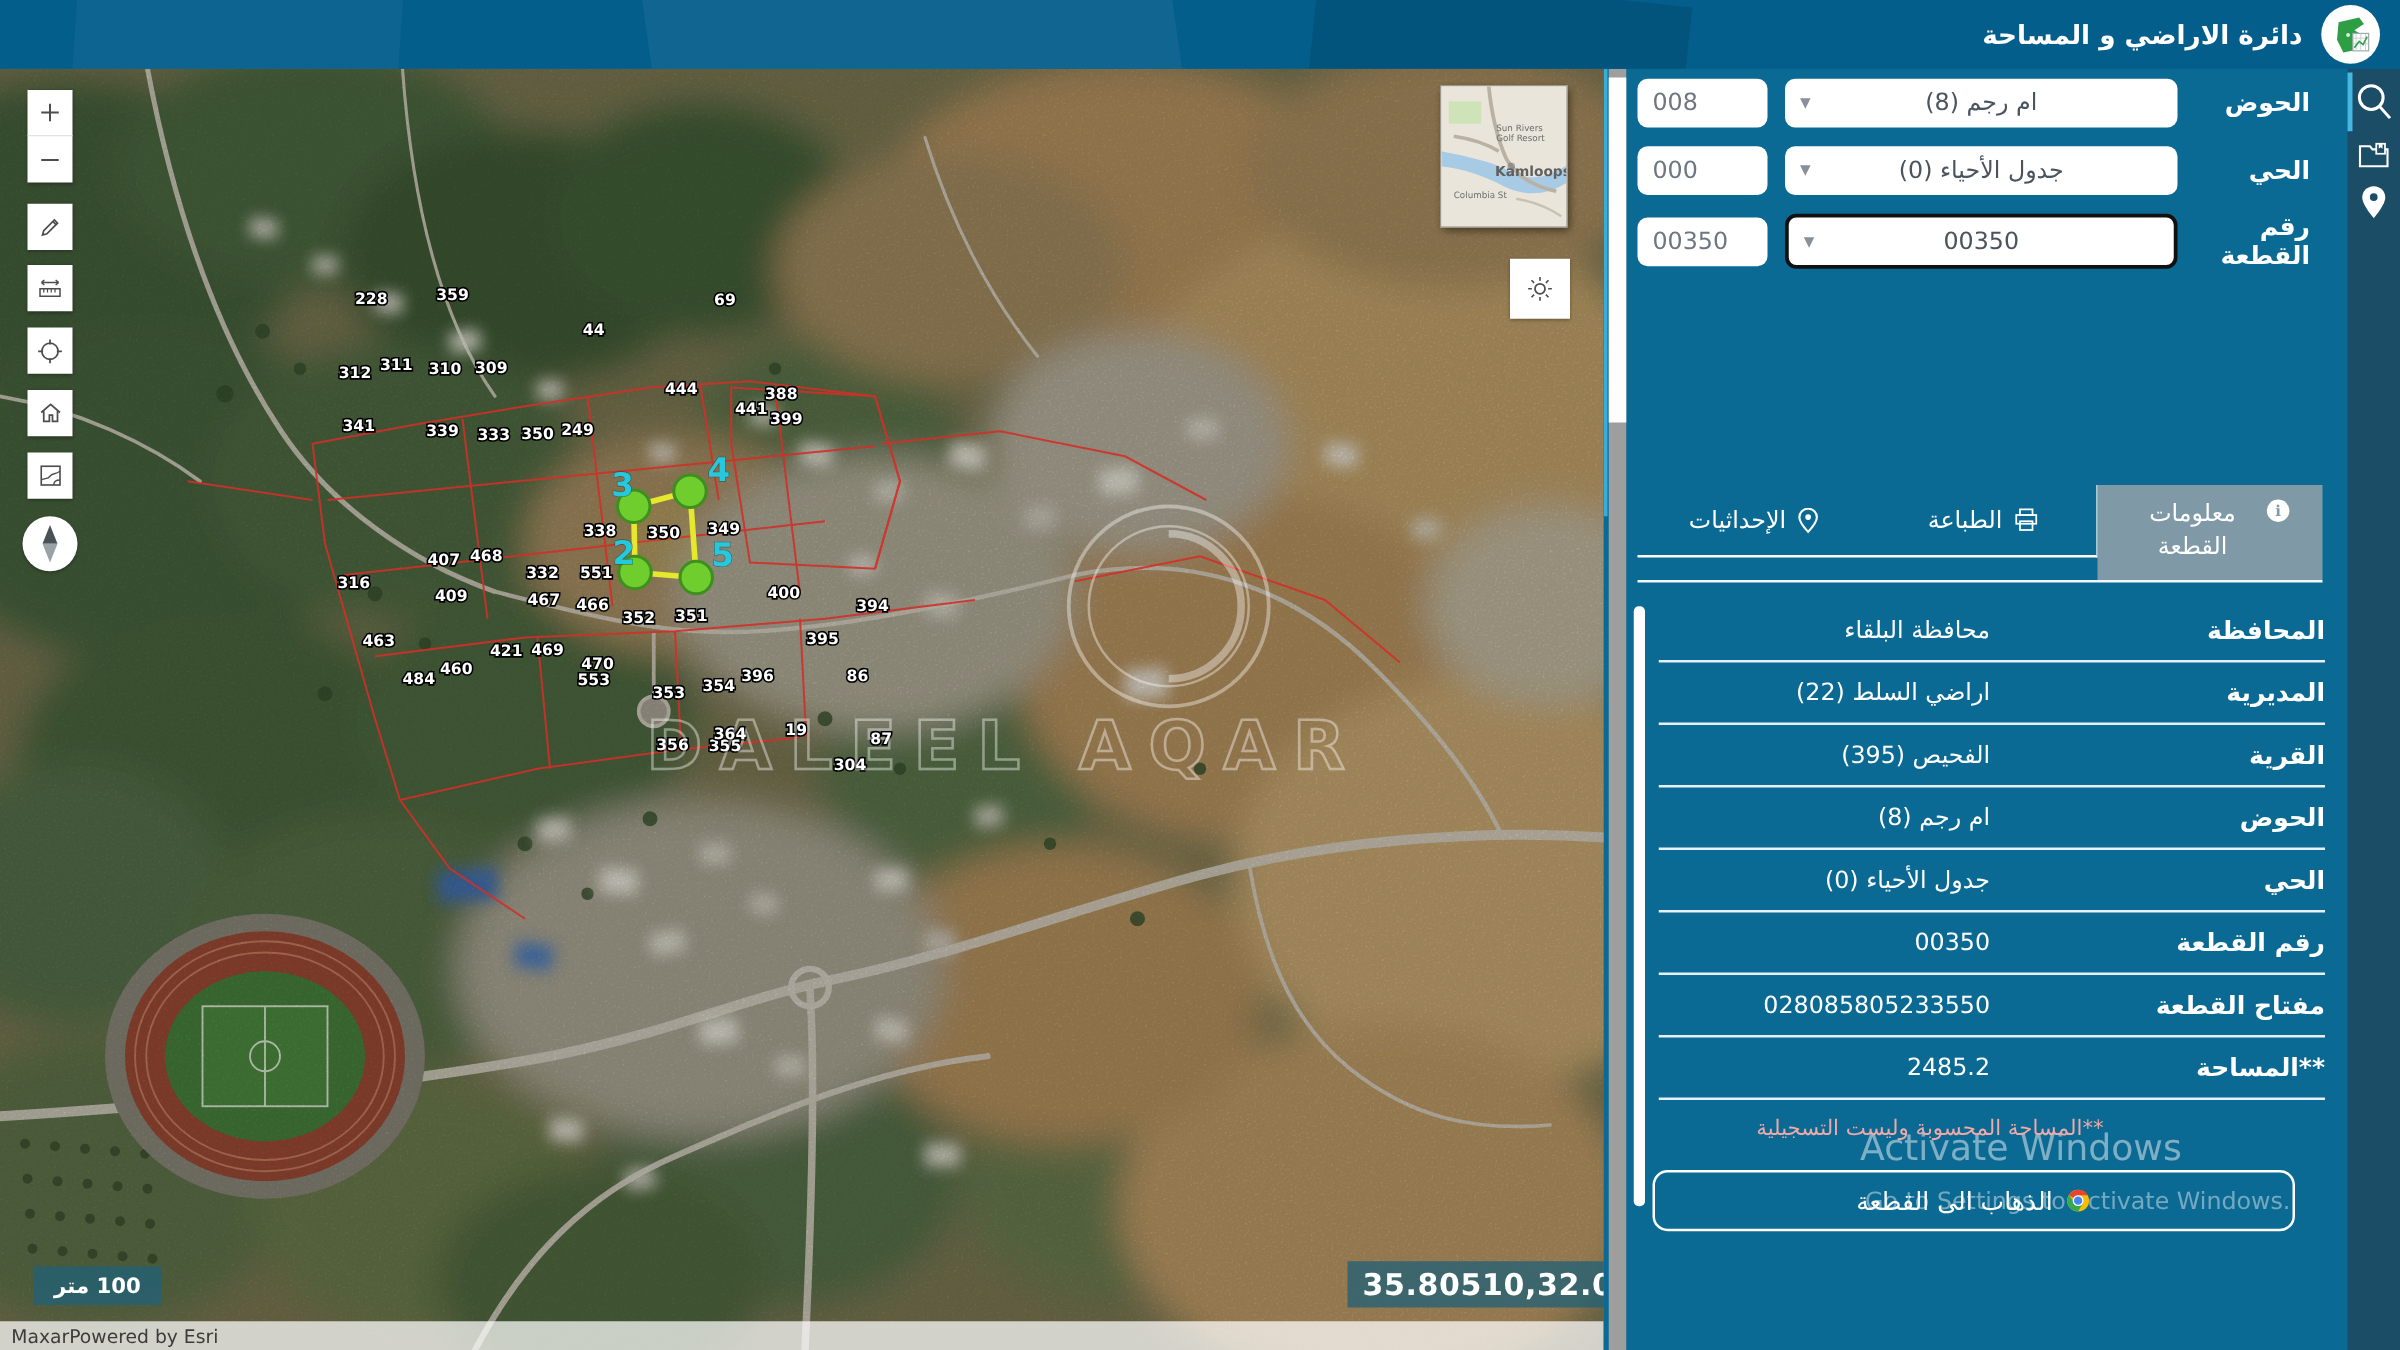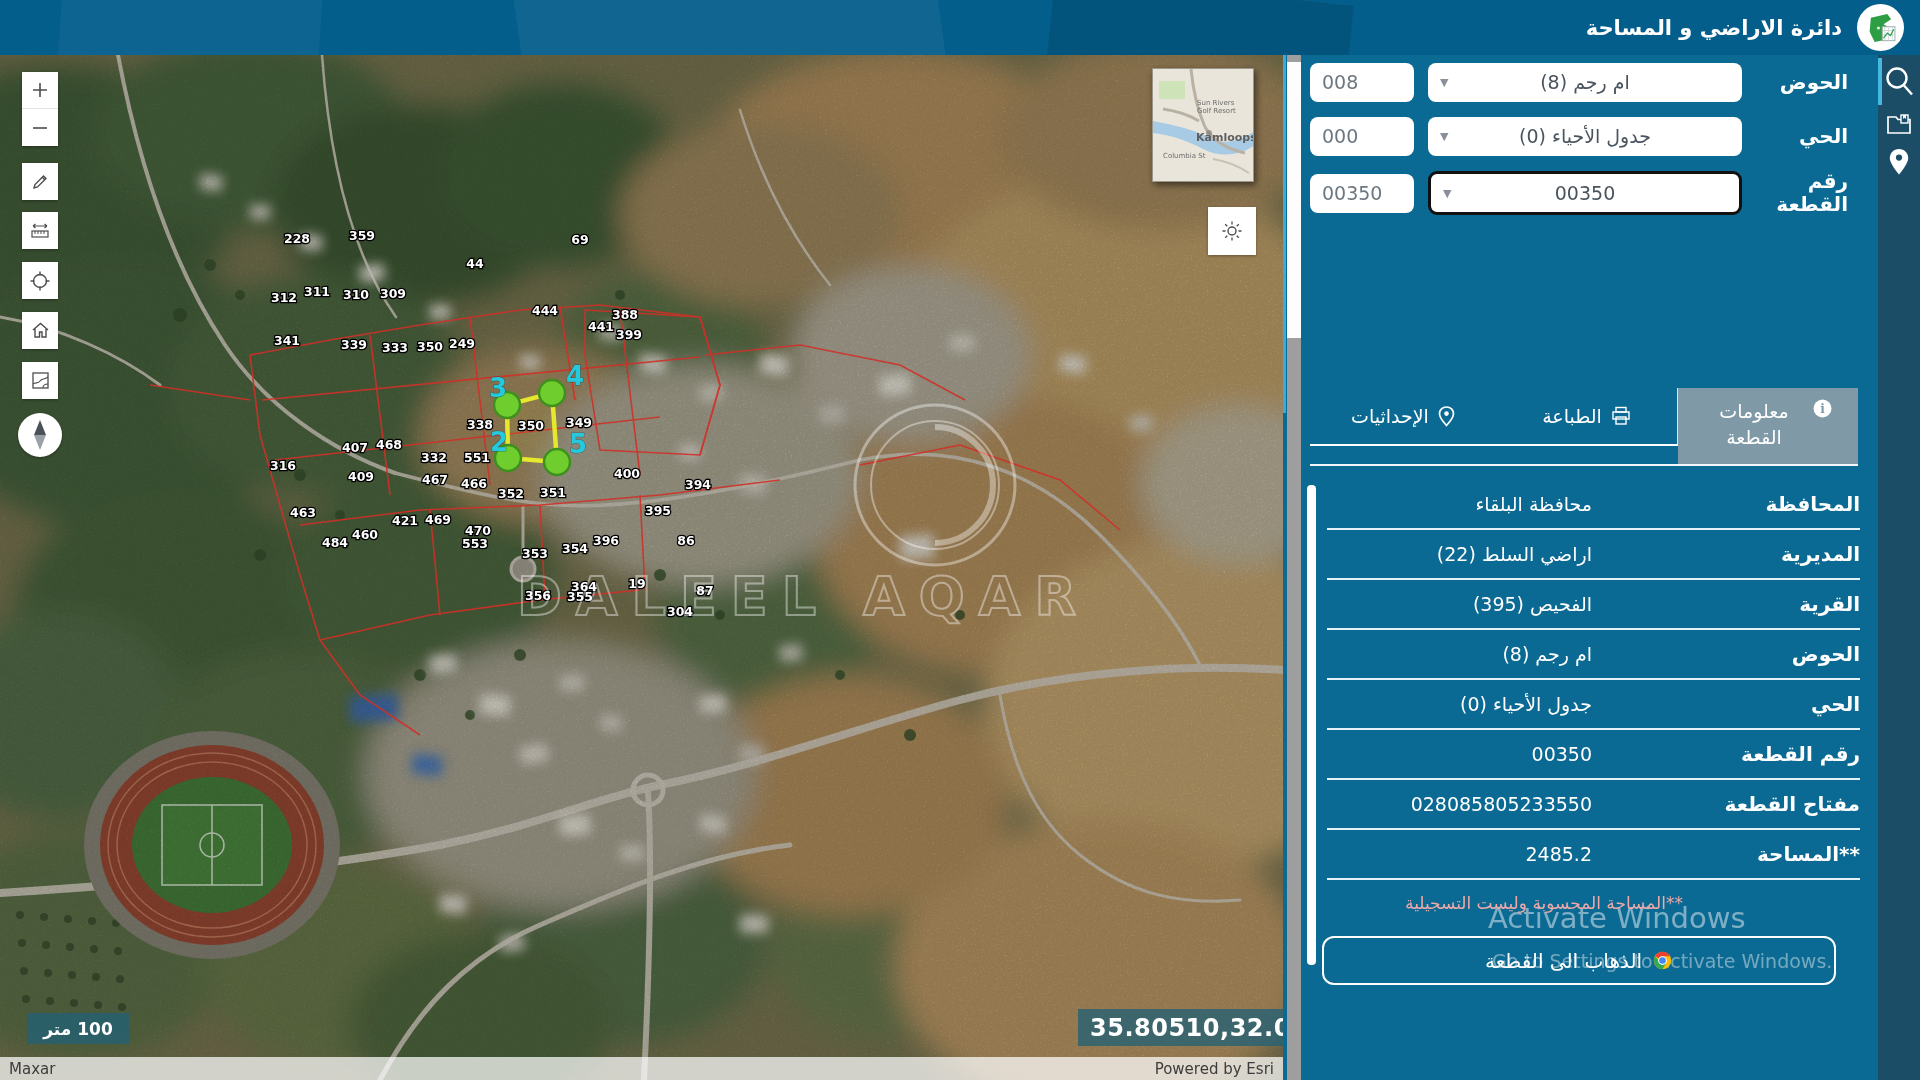--- a/index.html
+++ b/index.html
@@ -108,21 +108,21 @@
     justify-content:center; z-index:6; cursor:pointer; }
 
   #scale-bar { position:absolute; left:27px; top:958px; width:102px; height:31px;
     background:rgba(34,96,117,.78); color:#fff; font-size:17px; font-weight:bold;
     display:flex; align-items:center; justify-content:center; z-index:6; direction:rtl;text-align:center; }
   #coords-box { position:absolute; left:1078px; top:954px; height:37px; padding:0 12px;
     background:rgba(34,96,117,.78); color:#fff; font-size:24px; font-weight:bold;
     display:flex; align-items:center; z-index:6; letter-spacing:.5px; }
   #attribution { position:absolute; left:0; top:1002px; width:1283px; height:23px;
     background:rgba(255,255,255,.72); color:#3c3c3c; font-size:15px; z-index:6;
-    display:flex; align-items:center; justify-content:space-between; padding:0 9px; }
+    display:flex; align-items:center; padding:0 9px; }
 
   #map-watermark { position:absolute; left:430px; top:510px; width:660px; text-align:right;
     font-size:54px; font-weight:bold; letter-spacing:14px; color:transparent;
     -webkit-text-stroke:2px rgba(255,255,255,.40); z-index:5; pointer-events:none; }
 </style>
 </head>
 <body>
 
 <div id="map">
   <svg class="terrain" width="1283" height="1025" viewBox="0 0 1283 1025">

